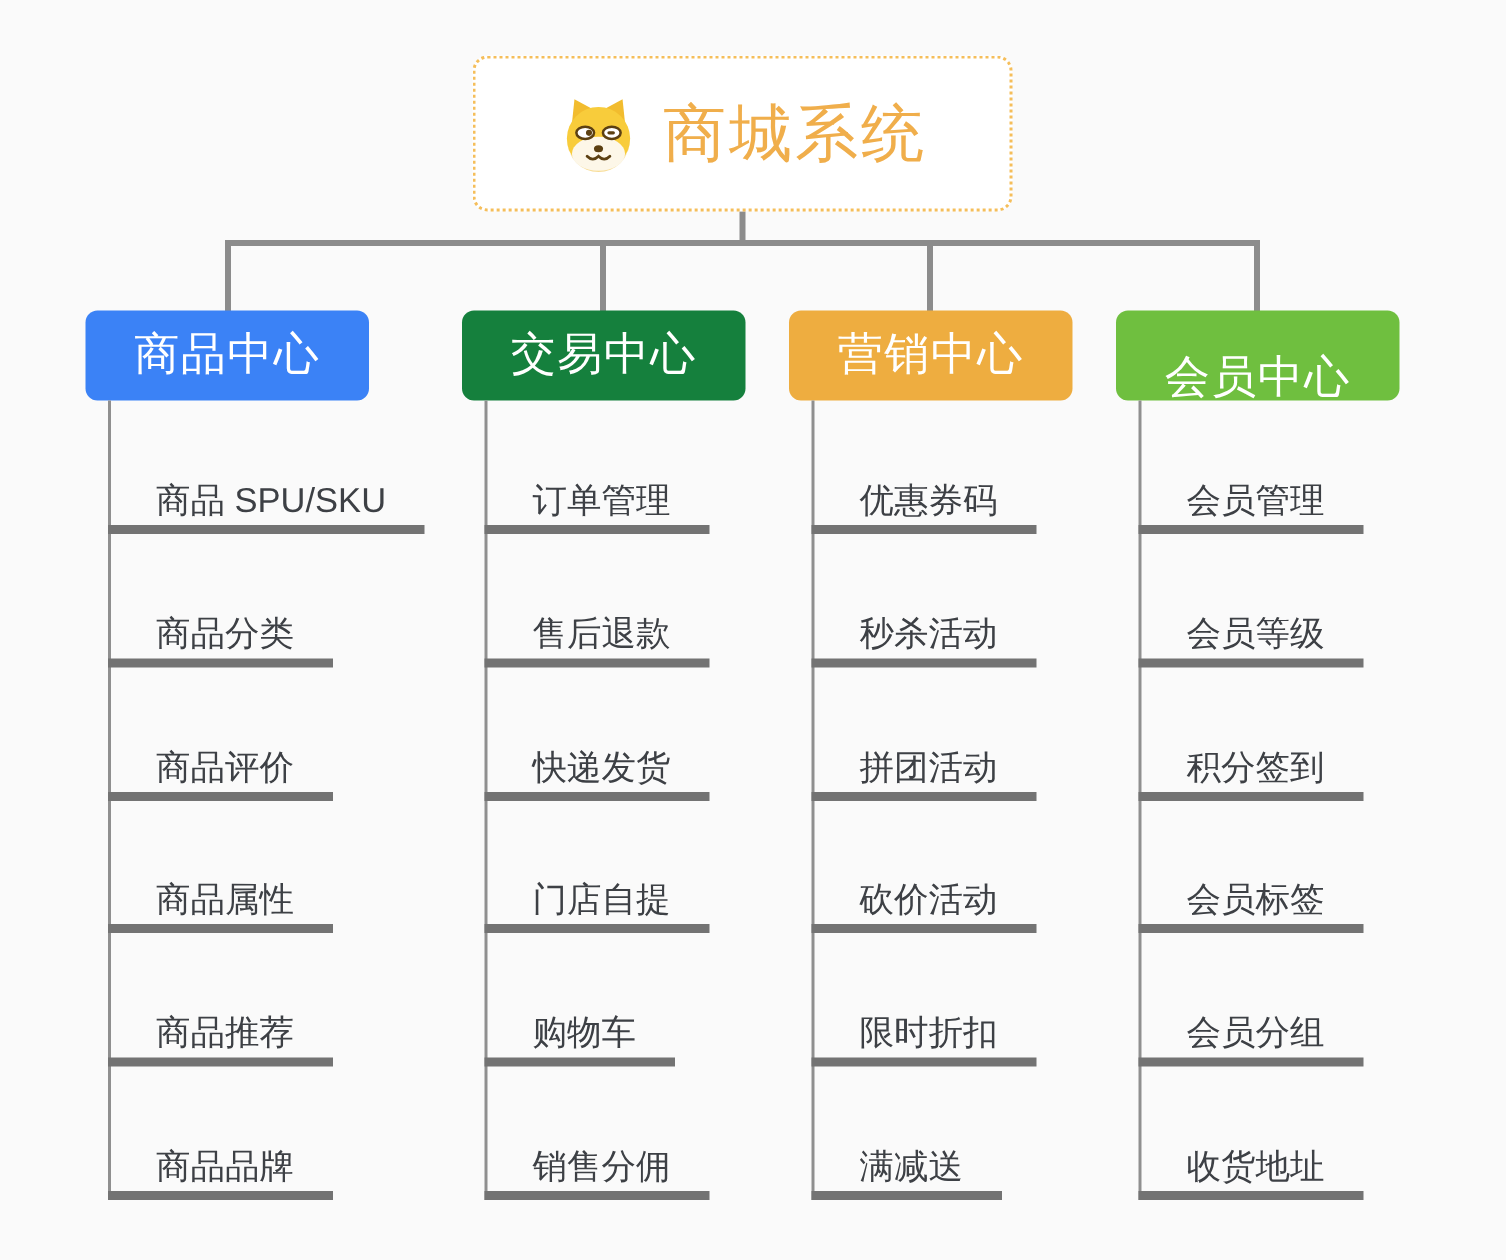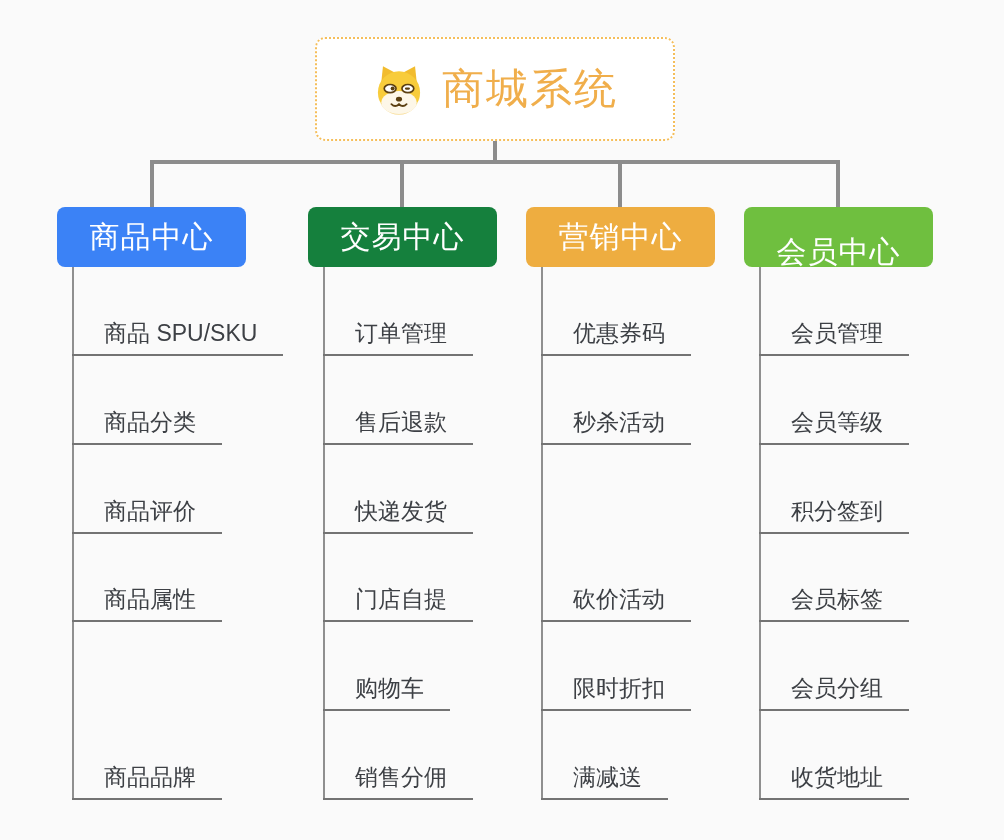--- a/index.html
+++ b/index.html
@@ -49,21 +49,21 @@
   .branch-label{
     color:#FFFFFF;font-size:30px;line-height:1;letter-spacing:1px;white-space:nowrap;
   }
 
   
   .leaf{
     position:absolute;
     box-sizing:border-box;
     height:42px;
     padding:0 26px 0 32px;
-    border-bottom:2px solid #737373;
+    border-bottom:6px solid #737373;
     font-size:23px;line-height:38px;
     color:#3D4045;white-space:nowrap;
     cursor:pointer;
   }
   .leaf.c0{left:72px}.leaf.c1{left:323px}.leaf.c2{left:541px}.leaf.c3{left:759px}
   .leaf.r0{top:314px}.leaf.r1{top:403px}.leaf.r2{top:492px}
   .leaf.r3{top:580px}.leaf.r4{top:669px}.leaf.r5{top:758px}
 </style>
 </head>
 <body>
@@ -109,31 +109,33 @@
 
   <div class="vline c0"></div>
   <div class="vline c1"></div>
   <div class="vline c2"></div>
   <div class="vline c3"></div>
 
   <div class="leaf c0 r0">商品 SPU/SKU</div>
   <div class="leaf c0 r1">商品分类</div>
   <div class="leaf c0 r2">商品评价</div>
   <div class="leaf c0 r3">商品属性</div>
+  <div class="leaf c0 r4">商品推荐</div>
   <div class="leaf c0 r5">商品品牌</div>
 
   <div class="leaf c1 r0">订单管理</div>
   <div class="leaf c1 r1">售后退款</div>
   <div class="leaf c1 r2">快递发货</div>
   <div class="leaf c1 r3">门店自提</div>
   <div class="leaf c1 r5">销售分佣</div>
   <div class="leaf c1 r4">购物车</div>
 
   <div class="leaf c2 r0">优惠券码</div>
   <div class="leaf c2 r1">秒杀活动</div>
+  <div class="leaf c2 r2">拼团活动</div>
   <div class="leaf c2 r3">砍价活动</div>
   <div class="leaf c2 r5">满减送</div>
   <div class="leaf c2 r4">限时折扣</div>
 
   <div class="leaf c3 r0">会员管理</div>
   <div class="leaf c3 r1">会员等级</div>
   <div class="leaf c3 r2">积分签到</div>
   <div class="leaf c3 r3">会员标签</div>
   <div class="leaf c3 r4">会员分组</div>
   <div class="leaf c3 r5">收货地址</div>

